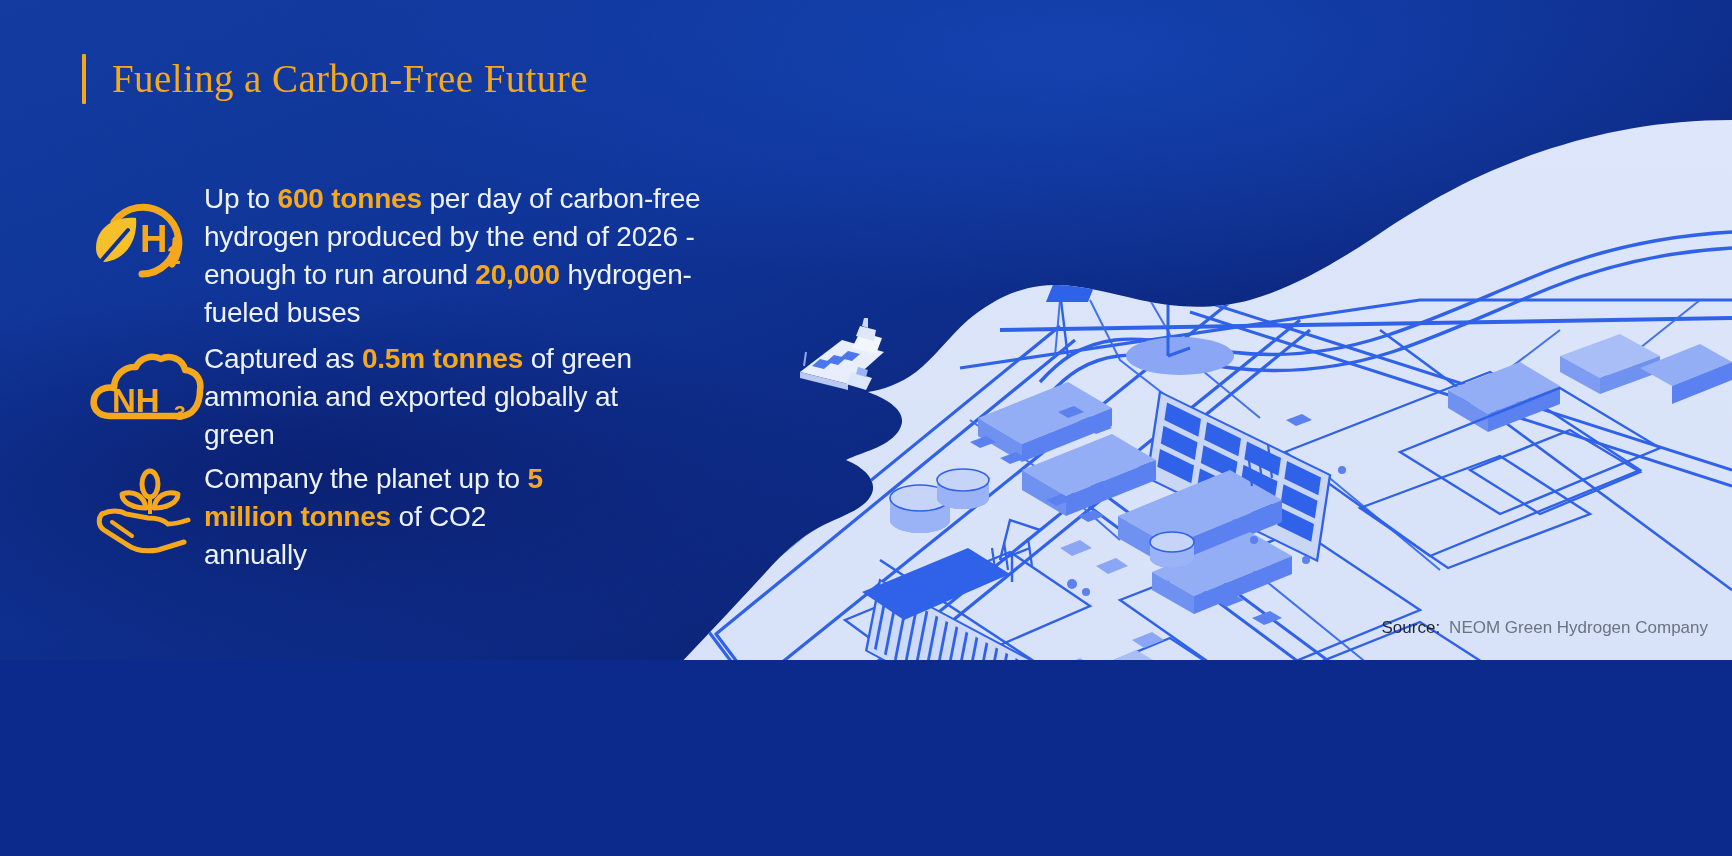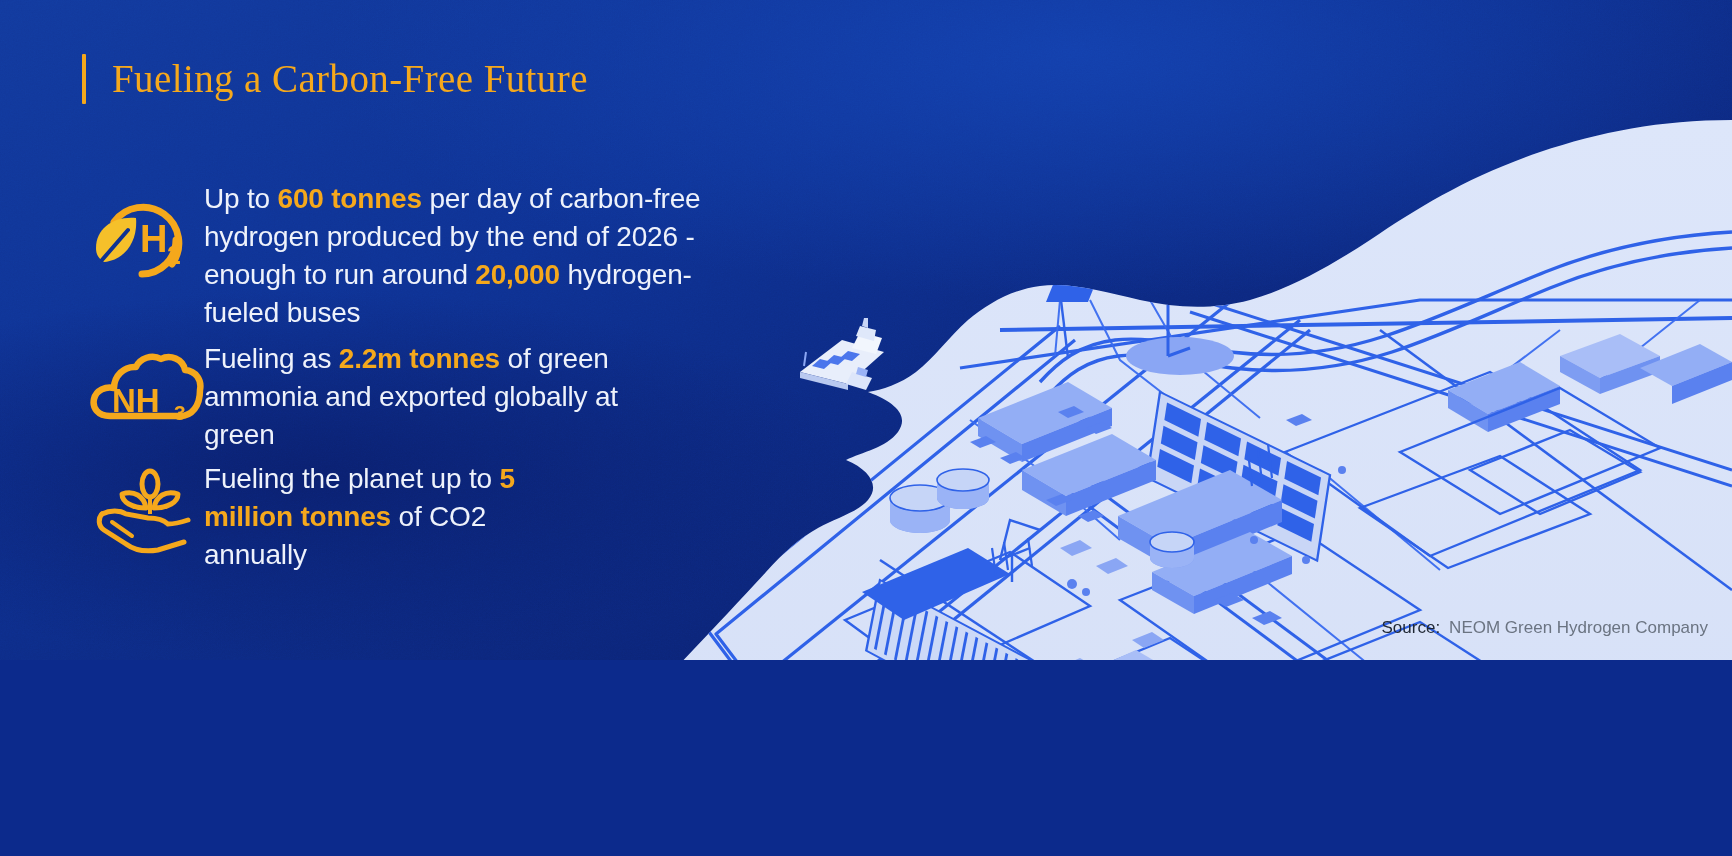--- a/index.html
+++ b/index.html
@@ -424,39 +424,39 @@
                  C26,38 36,28 48,29
                  C52,20 64,16 73,21
                  C82,16 95,21 97,32
                  C108,33 114,42 112,52
                  C112,68 104,78 92,78 Z" fill="none" stroke="#f5a81c" stroke-width="6.5" stroke-linejoin="round"></path>
         <text x="24" y="74" font-family="Liberation Sans, sans-serif" font-size="33" font-weight="700" fill="#f5a81c">NH</text>
         <text x="86" y="82" font-family="Liberation Sans, sans-serif" font-size="21" font-weight="700" fill="#f5a81c">3</text>
       </svg>
     </div>
     <div class="fact-text">
-      <span>Fueling as </span><span class="hl">2.2m tonnes</span><span> of green ammonia and exported globally at green</span>
+      <span>Captured as </span><span class="hl">0.5m tonnes</span><span> of green ammonia and exported globally at green</span>
     </div>
   </div>
 
   <div class="fact" id="fact3">
     <div class="fact-icon">
       <svg width="116" height="104" viewBox="0 0 116 104">
         <ellipse cx="62" cy="26" rx="8" ry="13" fill="none" stroke="#f5a81c" stroke-width="5"></ellipse>
         <path d="M58,50 C44,50 34,44 34,36 C46,32 56,38 58,50 Z" fill="none" stroke="#f5a81c" stroke-width="5" stroke-linejoin="round"></path>
         <path d="M66,50 C80,50 90,44 90,36 C78,32 68,38 66,50 Z" fill="none" stroke="#f5a81c" stroke-width="5" stroke-linejoin="round"></path>
         <path d="M62,40 L62,56" stroke="#f5a81c" stroke-width="4"></path>
         <path d="M14,56 C22,52 32,52 38,56 L60,60 C70,60 76,62 80,66
                  C86,66 94,64 100,62" fill="none" stroke="#f5a81c" stroke-width="5" stroke-linecap="round"></path>
         <path d="M14,56 C10,60 10,68 16,72 L38,86 C46,92 58,94 70,92 L96,84" fill="none" stroke="#f5a81c" stroke-width="5" stroke-linecap="round"></path>
         <path d="M24,64 L44,78" stroke="#f5a81c" stroke-width="4" stroke-linecap="round"></path>
       </svg>
     </div>
     <div class="fact-text">
-      <span>Fueling the planet up to </span><span class="hl">5 million tonnes</span><span> of CO2 annually</span>
+      <span>Company the planet up to </span><span class="hl">5 million tonnes</span><span> of CO2 annually</span>
     </div>
   </div>
 
   <div id="source">
     <span class="lbl">Source:</span>
     <span class="val">NEOM Green Hydrogen Company</span>
   </div>
 
 </div>
 

